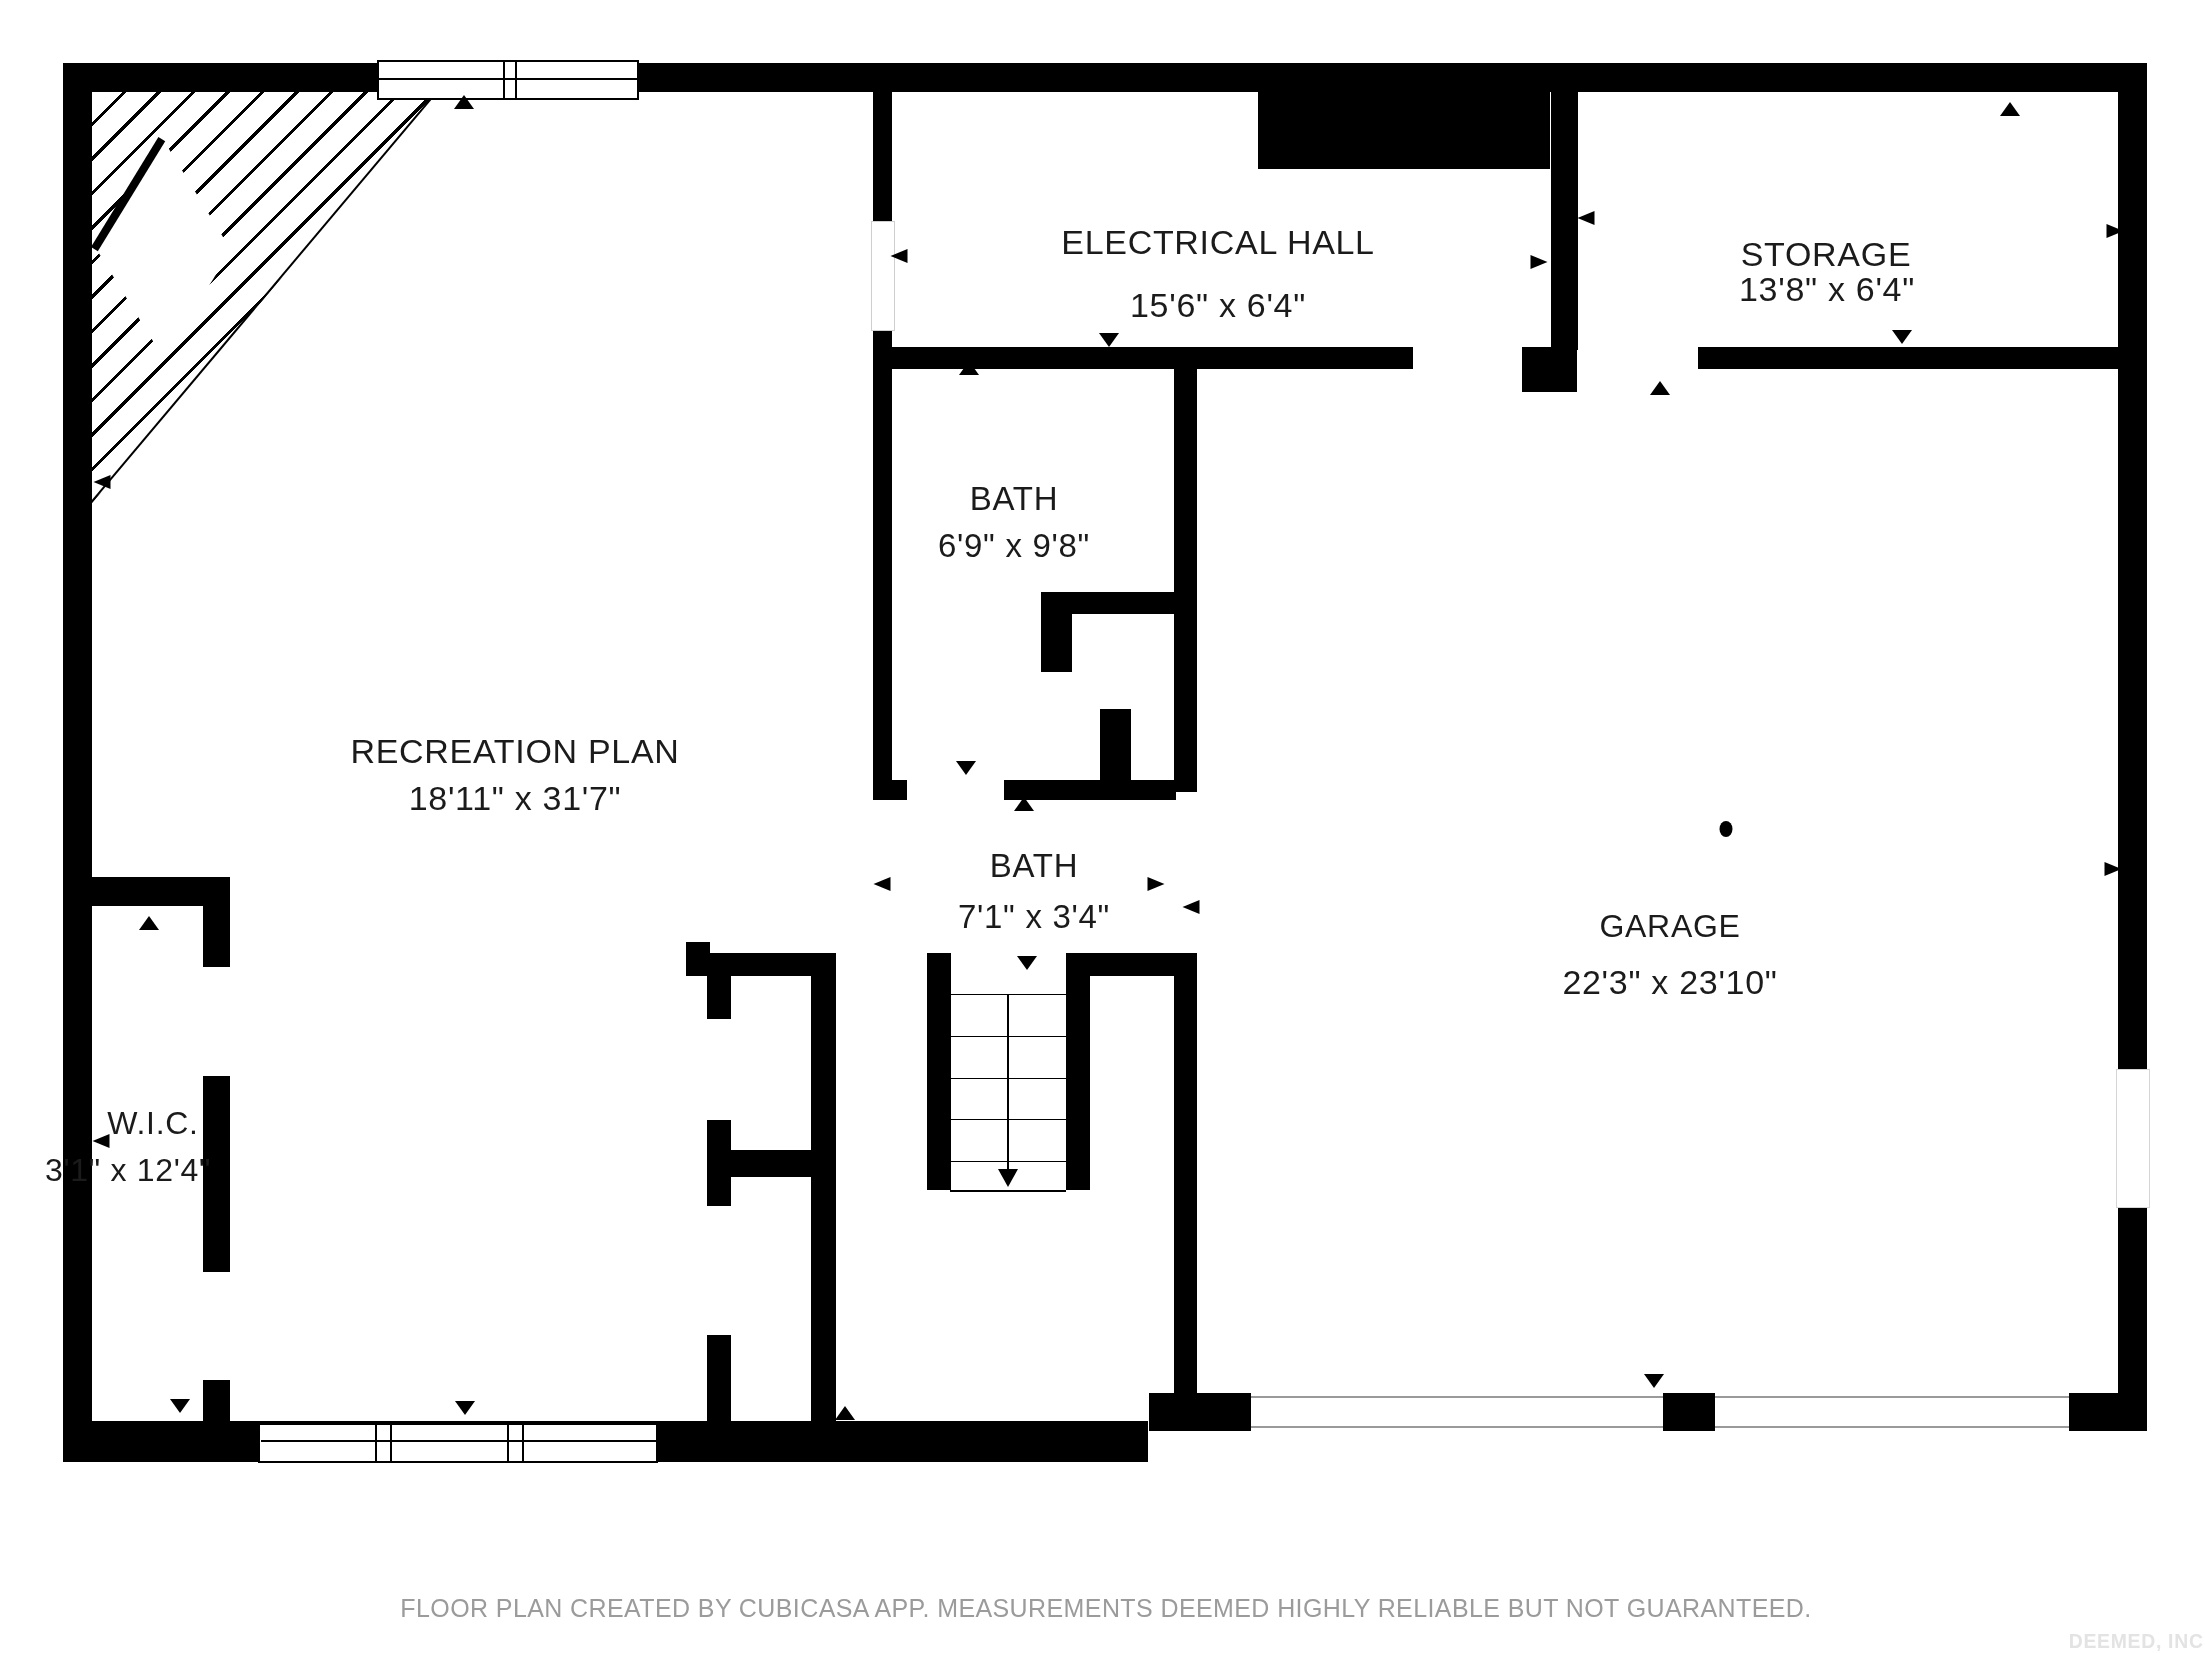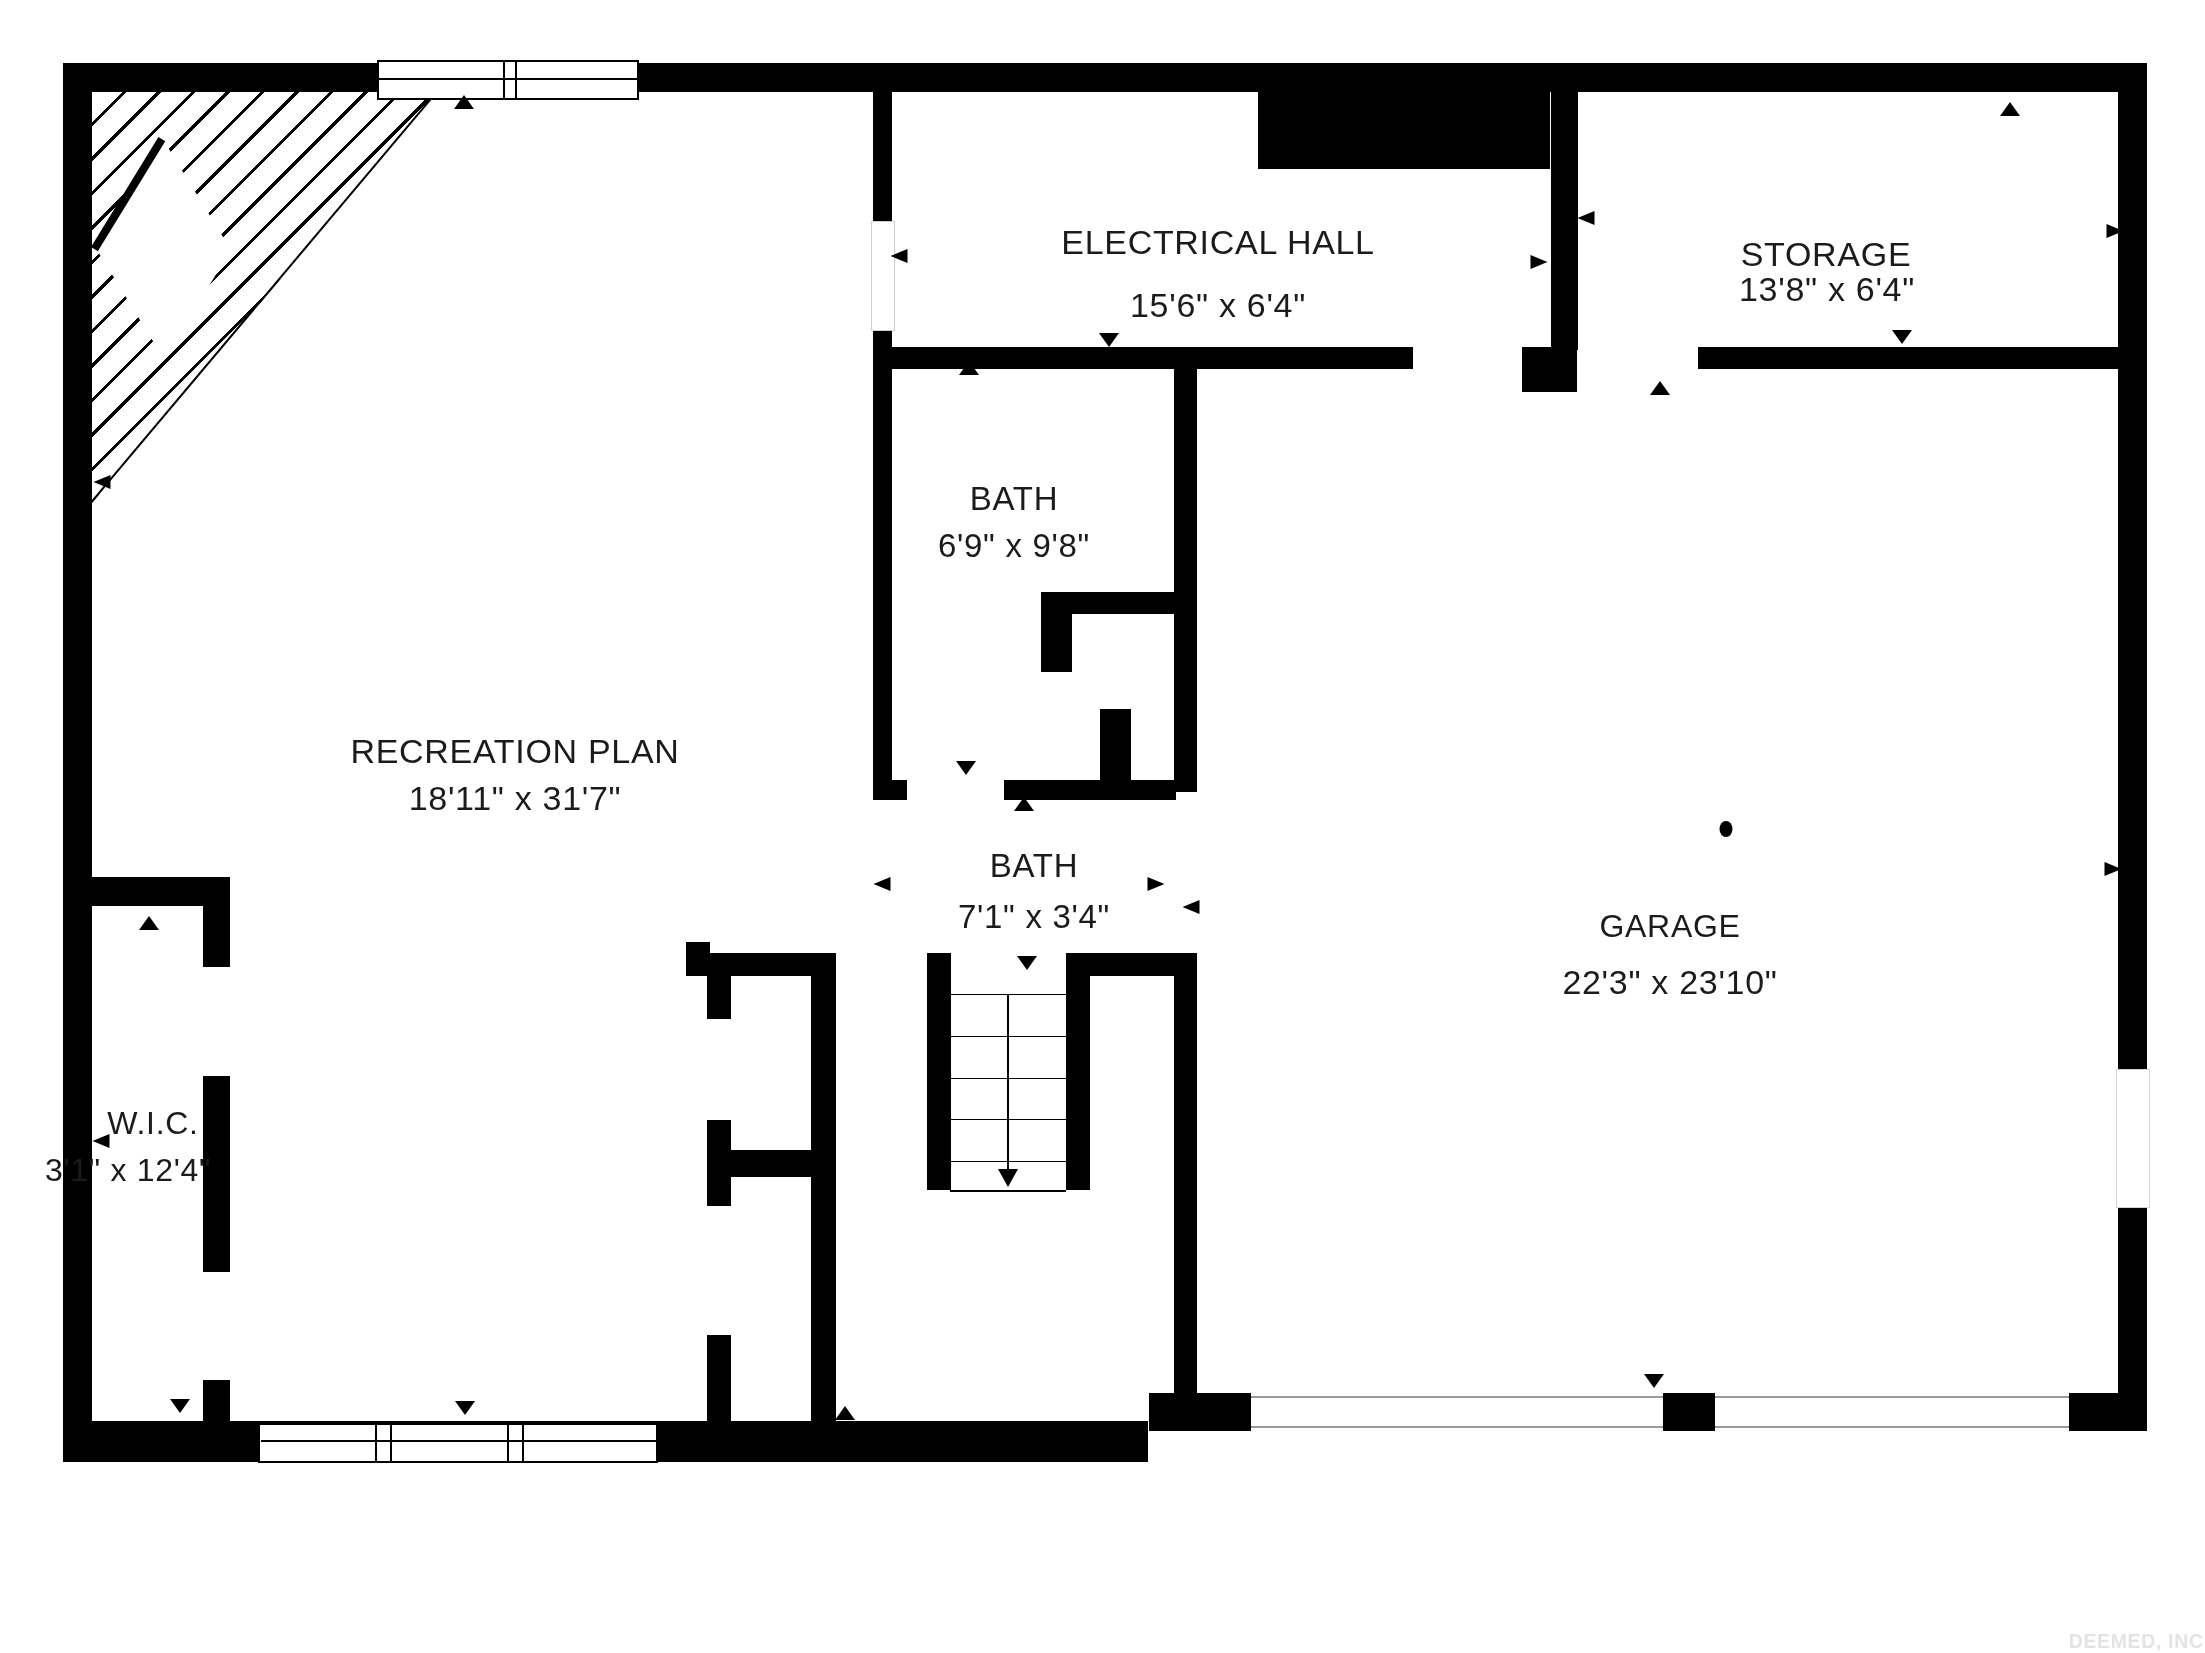--- a/index.html
+++ b/index.html
@@ -127,15 +127,16 @@
 
   <div class="room-label" style="left:1034px;top:866px;font-size:33px;">BATH</div>
   <div class="room-label dims" style="left:1034px;top:917px;font-size:33px;">7'1" x 3'4"</div>
 
   <div class="room-label" style="left:1670px;top:926px;font-size:32px;">GARAGE</div>
   <div class="room-label dims" style="left:1670px;top:982px;font-size:34px;">22'3" x 23'10"</div>
 
   <div class="room-label" style="left:153px;top:1123px;font-size:32px;">W.I.C.</div>
   <div class="room-label dims" style="left:128px;top:1170px;font-size:32px;">3'1" x 12'4"</div>
 
+  <div id="footer">FLOOR PLAN CREATED BY CUBICASA APP. MEASUREMENTS DEEMED HIGHLY RELIABLE BUT NOT GUARANTEED.</div>
   <div id="watermark">DEEMED, INC</div>
 </div>
 
 
 </body></html>

